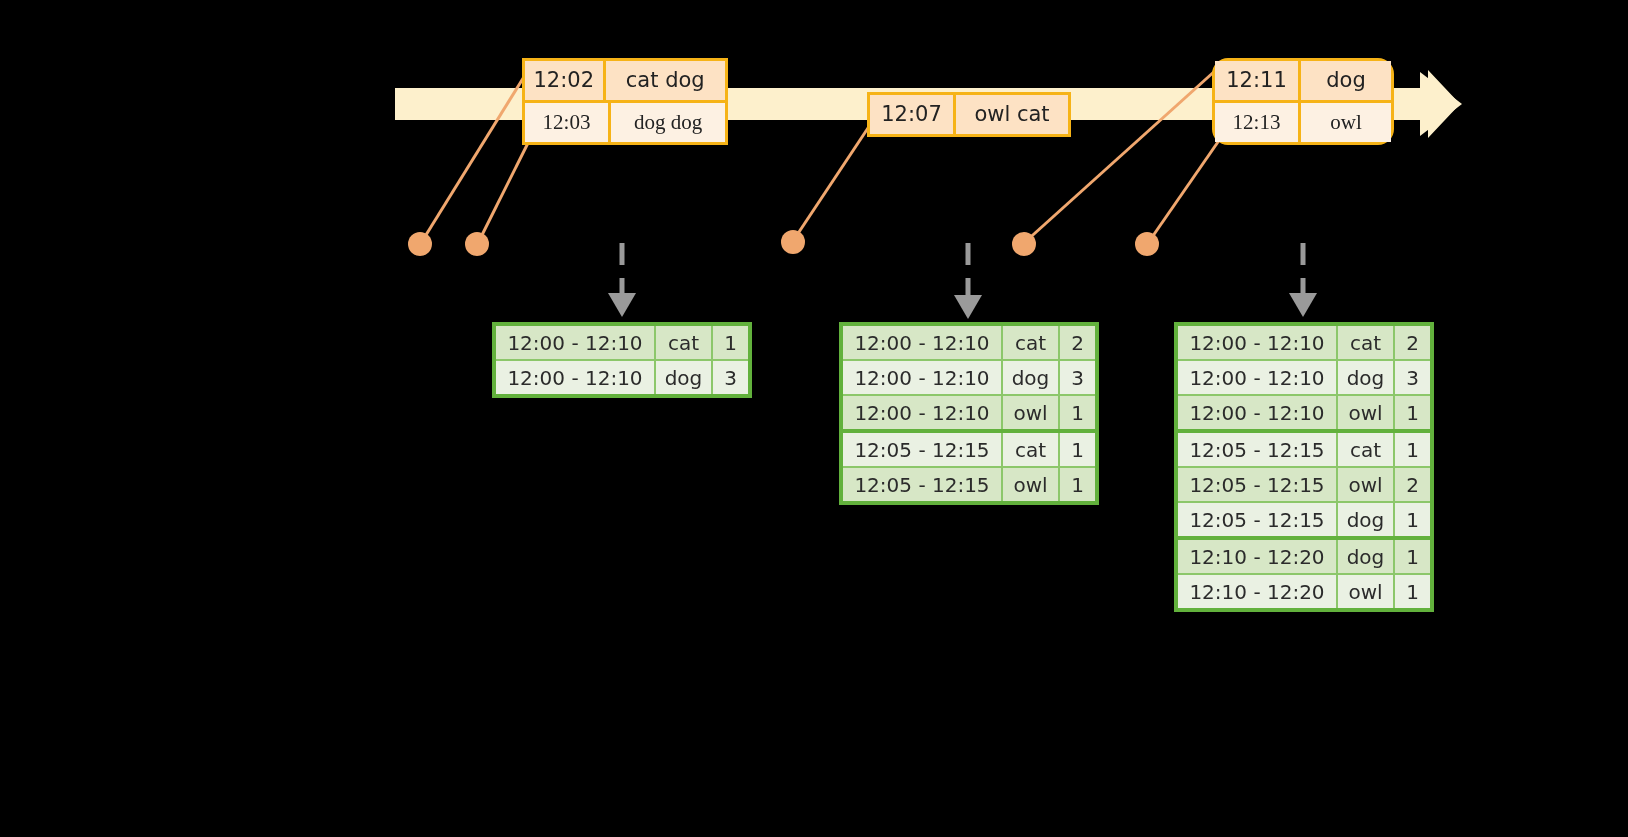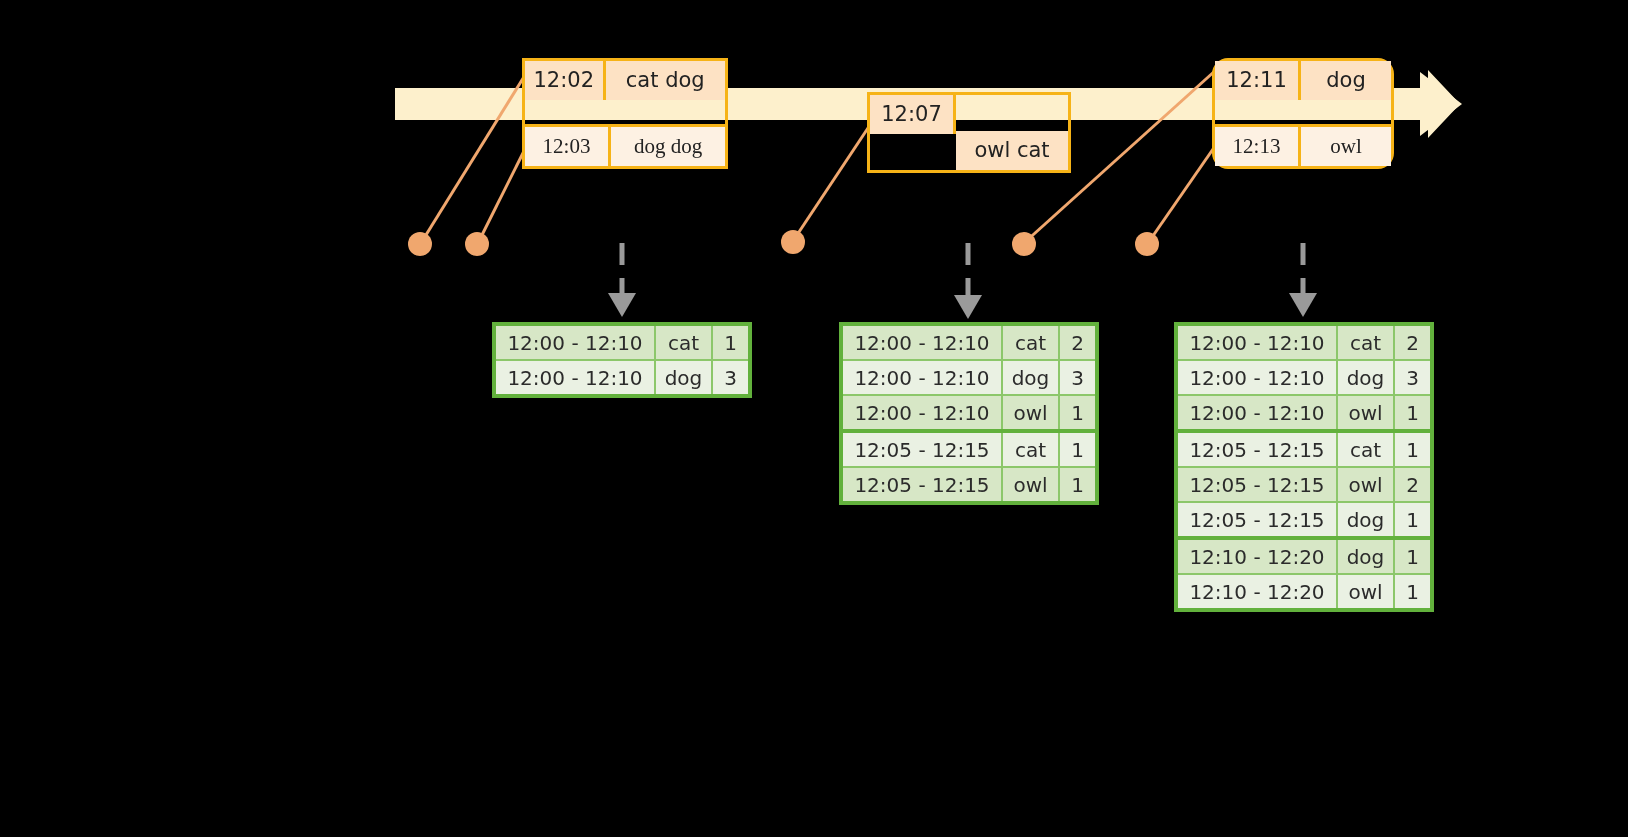--- a/index.html
+++ b/index.html
@@ -3,21 +3,21 @@
 <meta charset="utf-8">
 <style>
   html,body{margin:0;padding:0;background:#000;}
   body{width:1628px;height:837px;position:relative;overflow:hidden;
        font-family:"DejaVu Sans","Liberation Sans",sans-serif;}
   #stage{position:absolute;left:0;top:0;width:1628px;height:837px;}
   svg.layer{position:absolute;left:0;top:0;width:1628px;height:837px;pointer-events:none;}
 
   
   .evt-box{position:absolute;border:3px solid #f6b317;box-sizing:border-box;
-           display:flex;flex-direction:column;gap:24px;}
+           display:flex;flex-direction:column;}
   .evt-row{display:flex;box-sizing:border-box;}
   .evt-row + .evt-row{border-top:3px solid #f6b317;font-family:Liberation Serif, serif;}
   .evt-cell{box-sizing:border-box;display:flex;align-items:center;justify-content:center;
             color:#222;font-size:21px;line-height:1;height:39px;white-space:nowrap;}
   .evt-cell.time{border-right:3px solid #f6b317;}
   .evt-row.shadeA .evt-cell{background:#fde2c4;}
   .evt-row.shadeB .evt-cell{background:#fdf1e3;}
 
   
   .agg-table{position:absolute;border:4px solid #62b githubnone;}
@@ -81,21 +81,21 @@
     </div>
     <div class="evt-row shadeB">
       <div class="evt-cell time" style="width:86px;">12:03</div>
       <div class="evt-cell words" style="width:114px;">dog dog</div>
     </div>
   </div>
 
   <div class="evt-box" style="left:867px;top:92px;width:204px;">
     <div class="evt-row shadeA">
       <div class="evt-cell time" style="width:86px;">12:07</div>
-      <div class="evt-cell words" style="width:112px;margin-top:36px;">owl cat</div>
+      <div class="evt-cell words" style="width:112px;">owl cat</div>
     </div>
   </div>
 
   <div class="evt-box" style="left:1212px;top:58px;width:182px;border-radius:16px;">
     <div class="evt-row shadeA">
       <div class="evt-cell time" style="width:86px;">12:11</div>
       <div class="evt-cell words" style="width:90px;">dog</div>
     </div>
     <div class="evt-row shadeB">
       <div class="evt-cell time" style="width:86px;">12:13</div>

